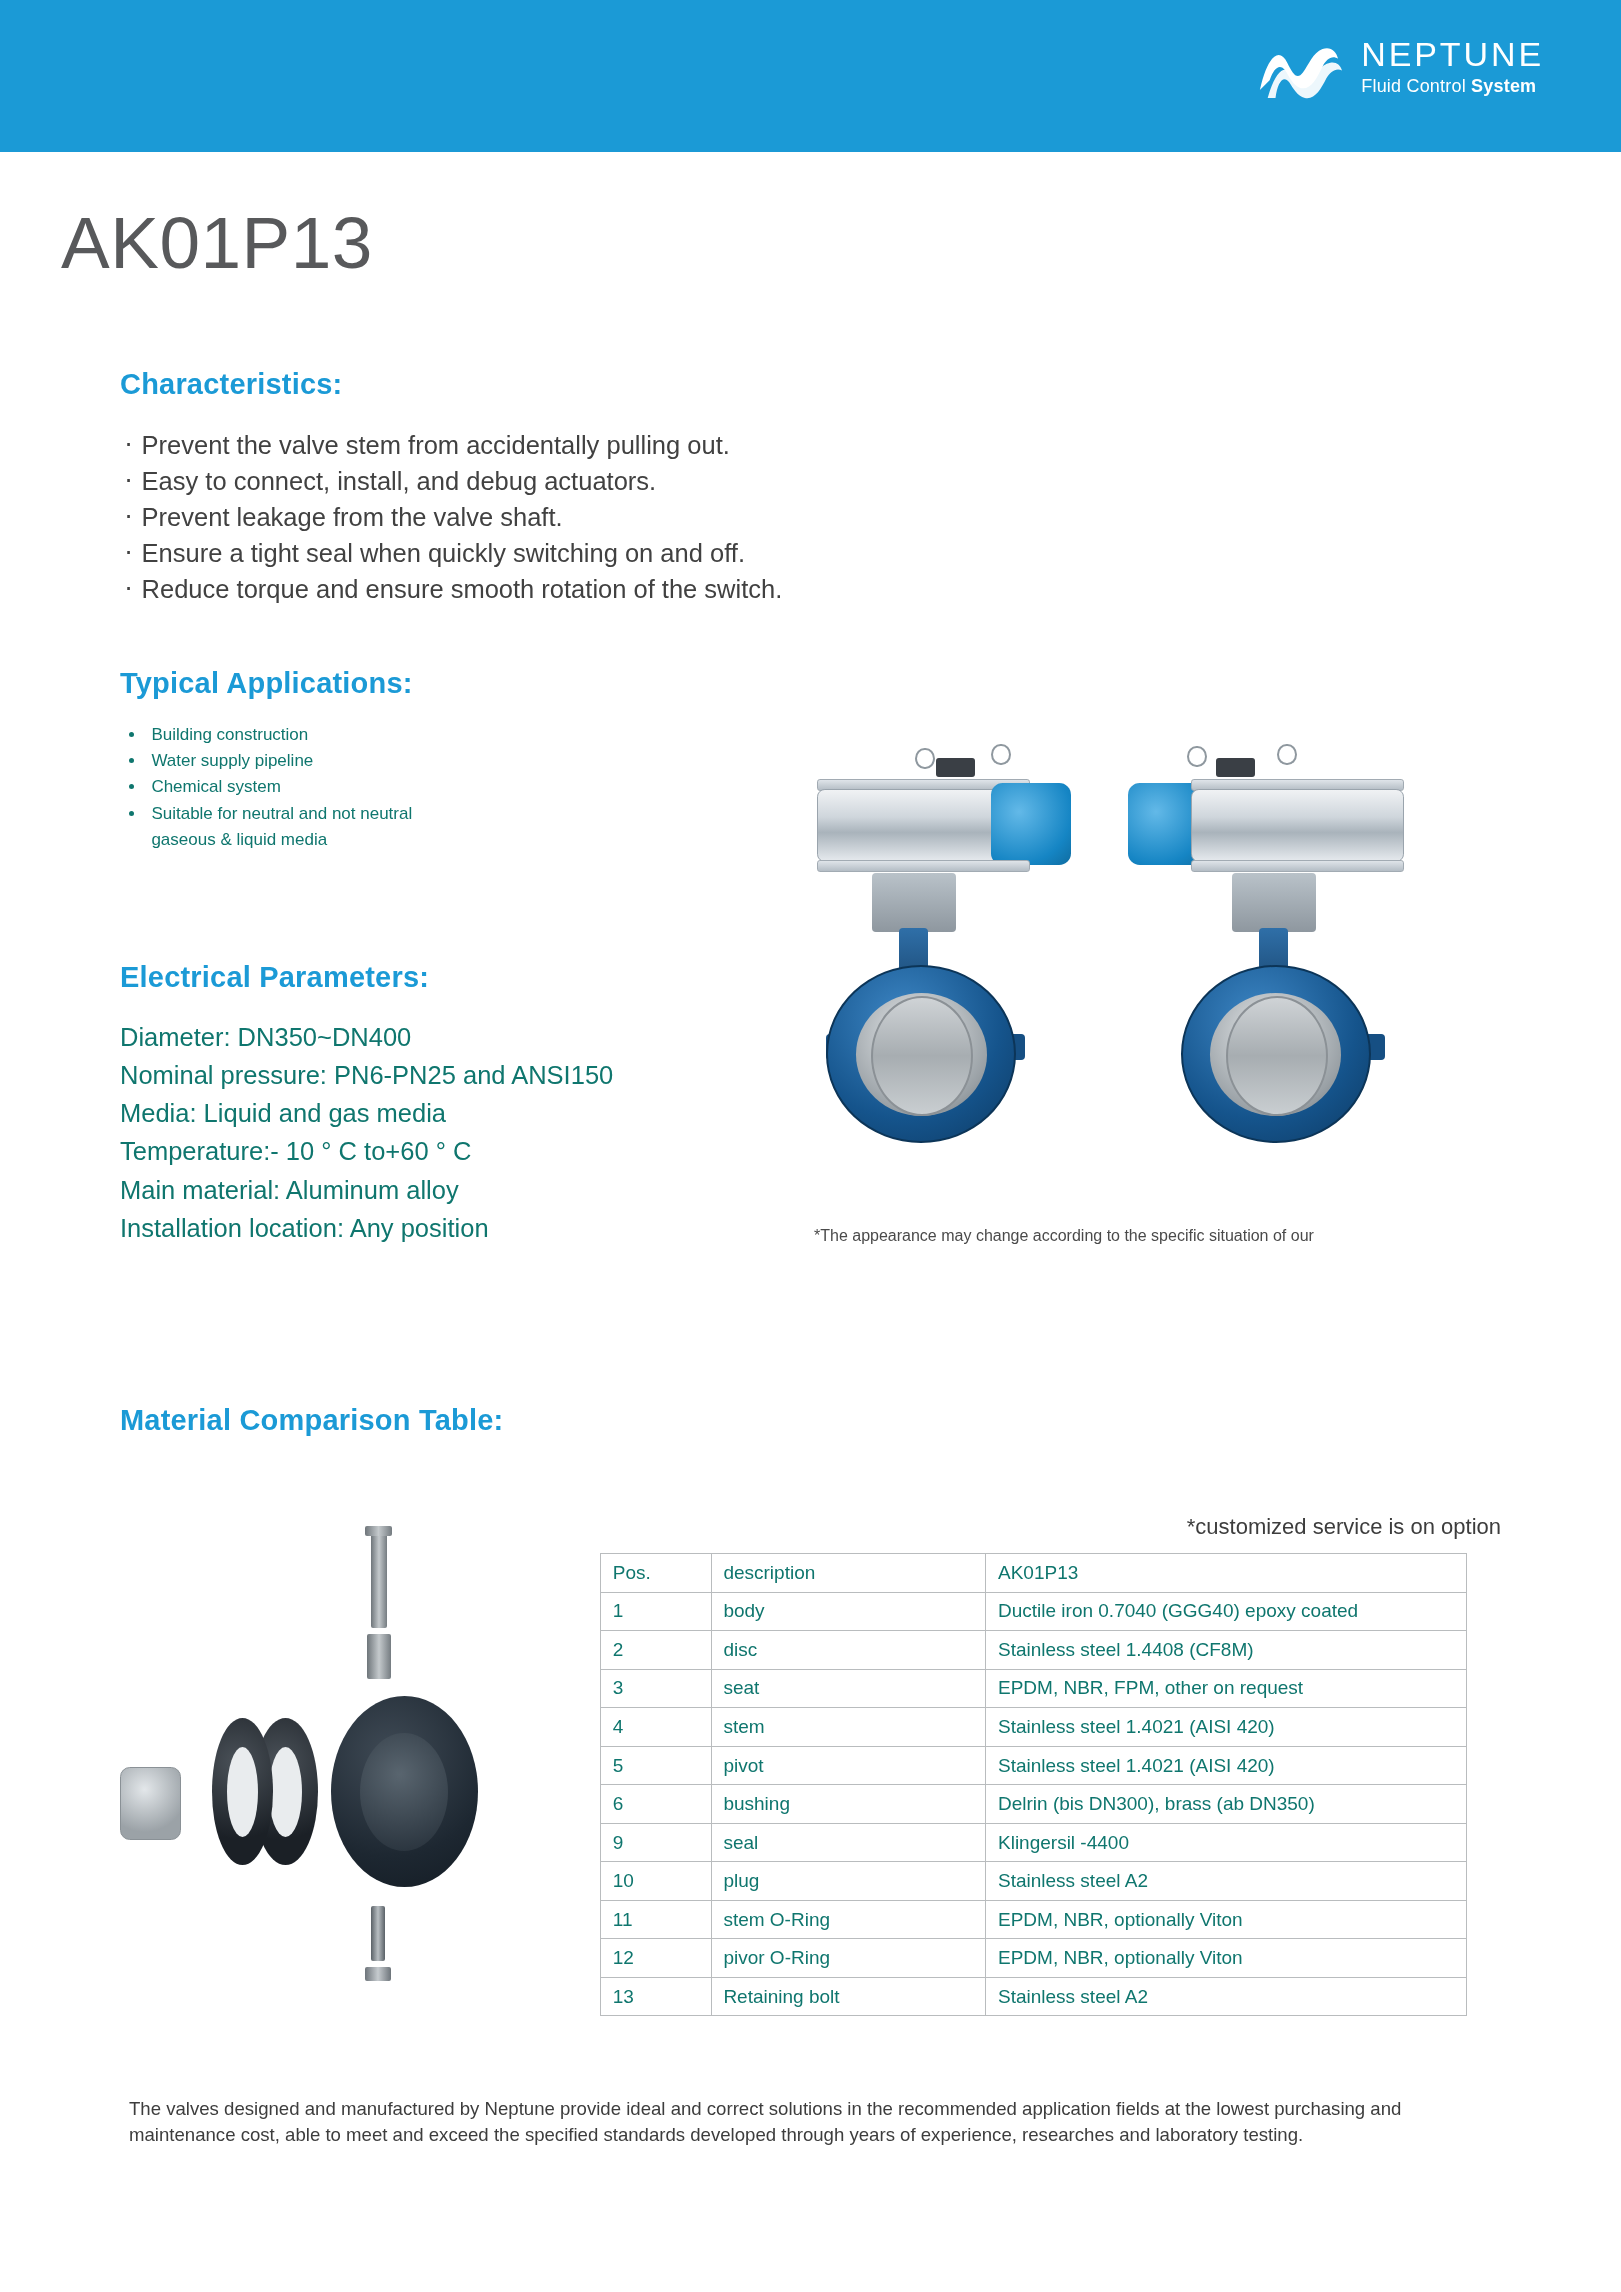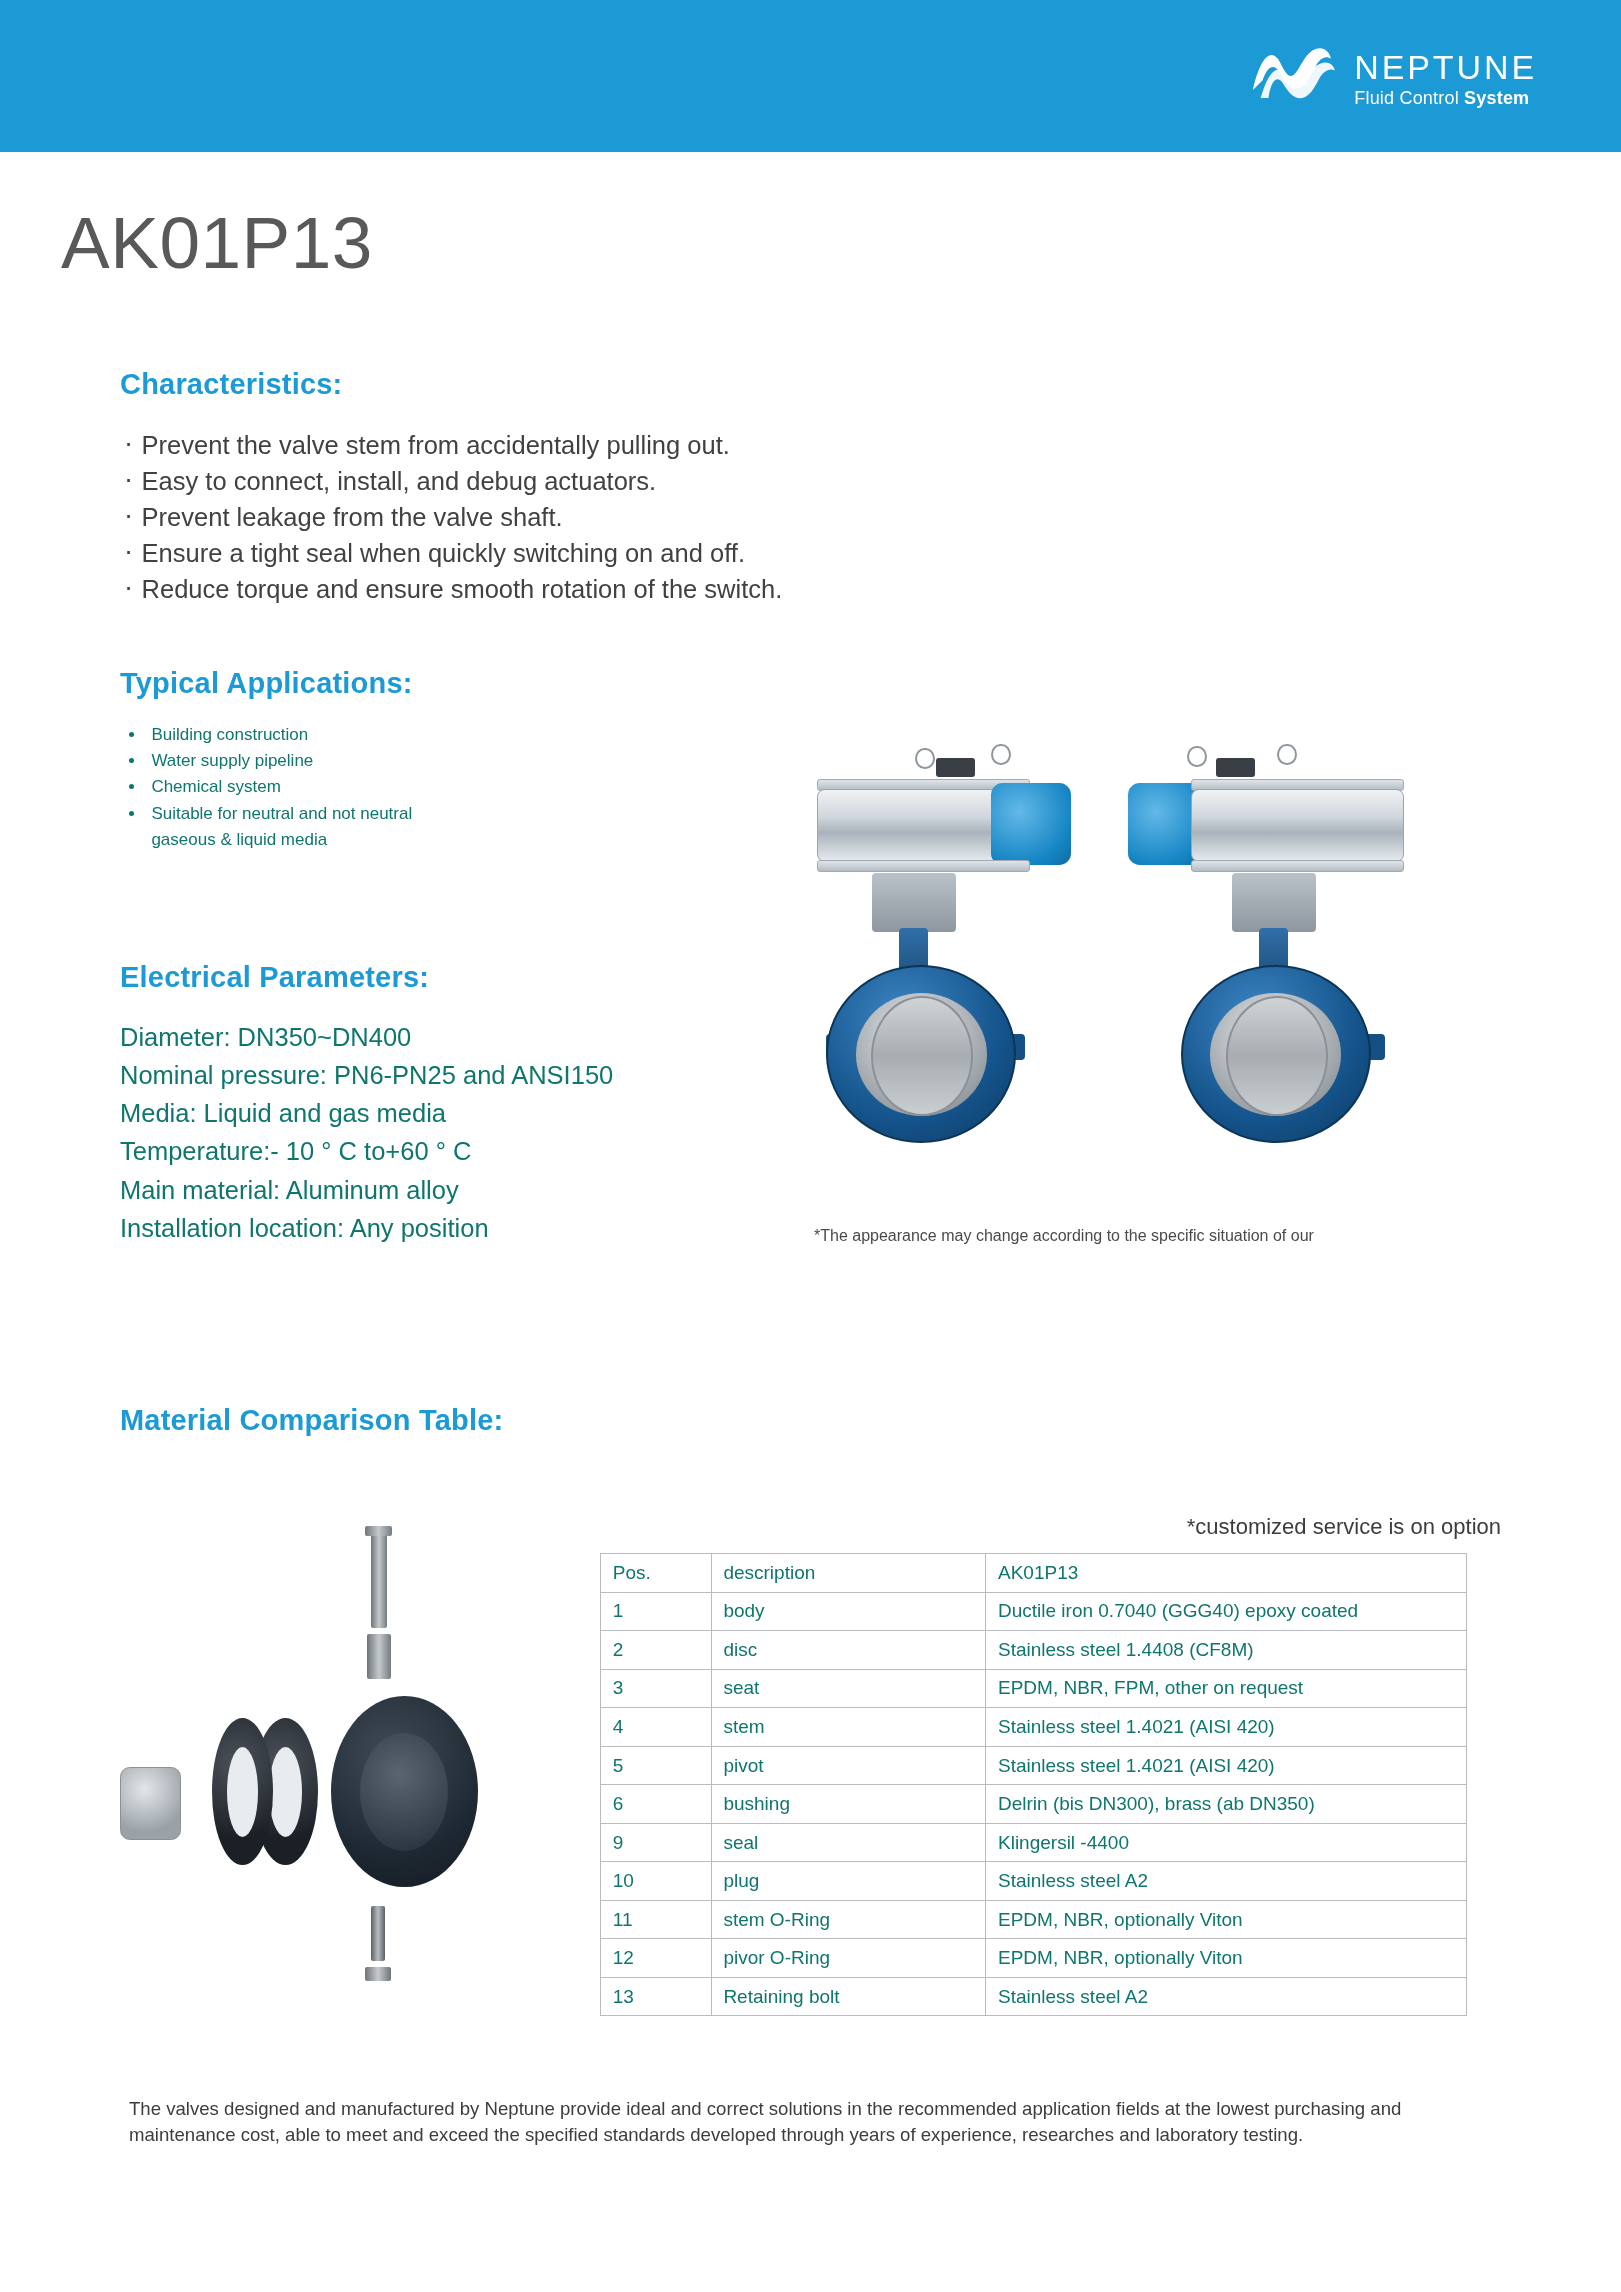--- a/index.html
+++ b/index.html
@@ -17,24 +17,24 @@
   }
 
   
   .header {
     height: 152px;
     background: #1b9ad6;
     position: relative;
   }
   .brand {
     position: absolute;
-    right: 84px;
+    right: 77px;
     top: 37px;
     display: flex;
-    align-items: flex-end;
+    align-items: flex-start;
     gap: 17.6px;
   }
   .brand-mark {
     width: 90px;
     height: 71px;
     position: relative;
   }
   .brand-text {
     color: #ffffff;
     line-height: 1.05;

